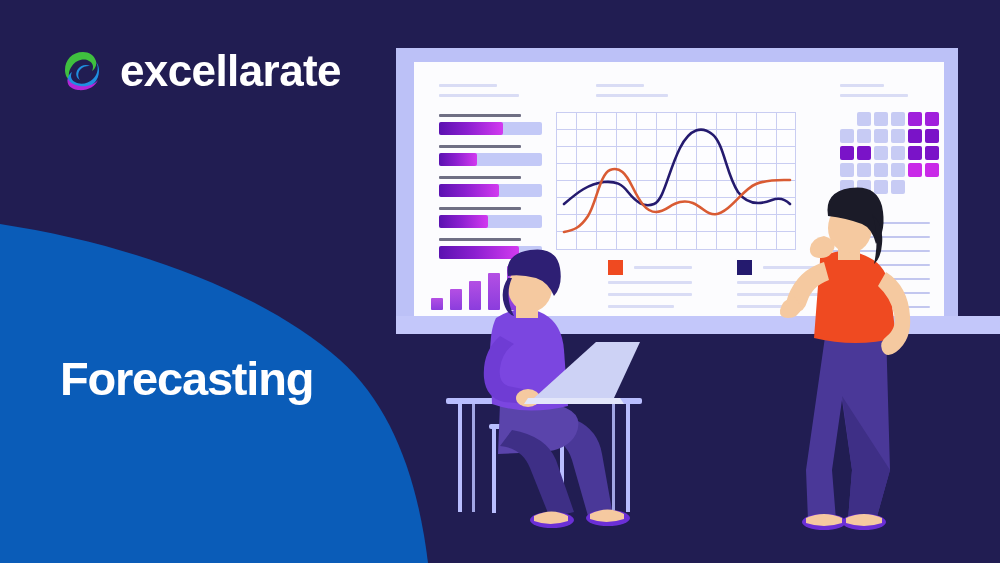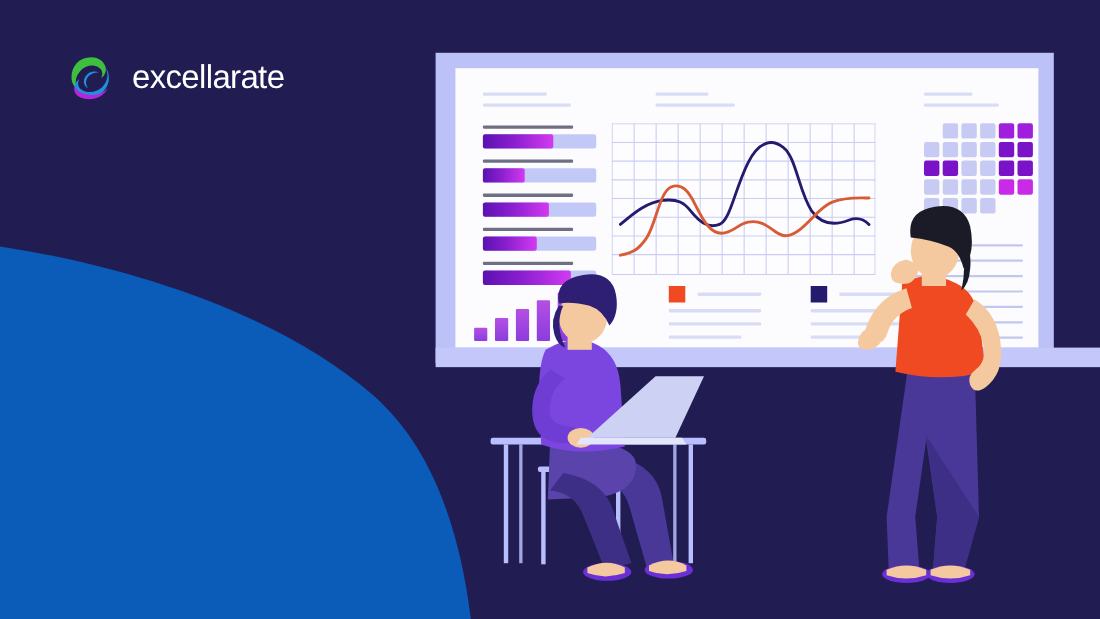--- a/index.html
+++ b/index.html
@@ -7,21 +7,21 @@
   #stage{
     position:relative;width:1000px;height:563px;overflow:hidden;
     background:#211d52;
   }
   .abs{position:absolute;}
 
   
   #brand{left:60px;top:48px;display:flex;align-items:center;gap:14px;}
   #brand-mark{width:46px;height:46px;display:block;}
   #brand-word{
-    color:#ffffff;font-size:30px;font-weight:400;letter-spacing:-0.6px;
+    color:#ffffff;font-size:44px;font-weight:700;letter-spacing:-0.6px;
     line-height:1;white-space:nowrap;
   }
 
   
   #wedge{left:0;top:0;width:460px;height:563px;}
   #title{
     left:60px;top:352px;width:360px;color:#ffffff;
     font-size:47px;font-weight:bold;line-height:1.17;letter-spacing:-1.2px;
   }
   #title span{display:block;}
@@ -268,20 +268,21 @@
       <path d="M534 398 L596 342 L640 342 L614 398 Z" fill="#cdd2f5"></path>
       <path d="M528 398 L620 398 L624 404 L524 404 Z" fill="#e3e6fa"></path>
     </g>
   </svg>
 
   <svg class="abs" id="wedge" viewBox="0 0 460 563" preserveAspectRatio="none">
     <path d="M0 224 C 130 244 260 290 340 360 C 392 406 418 480 428 563 L 0 563 Z" fill="#0a5cb8"></path>
   </svg>
 
   <div class="abs" id="title">
+    <span>Forecasting</span>
   </div>
 
   <div class="abs" id="brand">
     <svg id="brand-mark" viewBox="0 0 46 46">
       <path d="M23 4 C 12 4 5 12 5 22 C 5 27 7 31 11 33 C 8 29 8 23 12 18
                C 16 12 24 10 29 13 C 33 15 34 19 32 23 C 35 21 37 17 36 13 C 34 7 29 4 23 4 Z" fill="#3fbf3f"></path>
       <path d="M36 14 C 39 19 38 26 33 31 C 28 36 20 37 15 34 C 11 32 10 28 12 24
                C 9 26 7 30 8 34 C 10 39 16 42 22 41 C 32 40 39 32 39 23 C 39 19 38 16 36 14 Z" fill="#1f8fe0"></path>
       <path d="M8 30 C 6 36 10 41 18 42 C 27 43 35 39 38 32 C 34 37 27 39 20 38
                C 13 37 9 34 8 30 Z" fill="#b327d8"></path>

